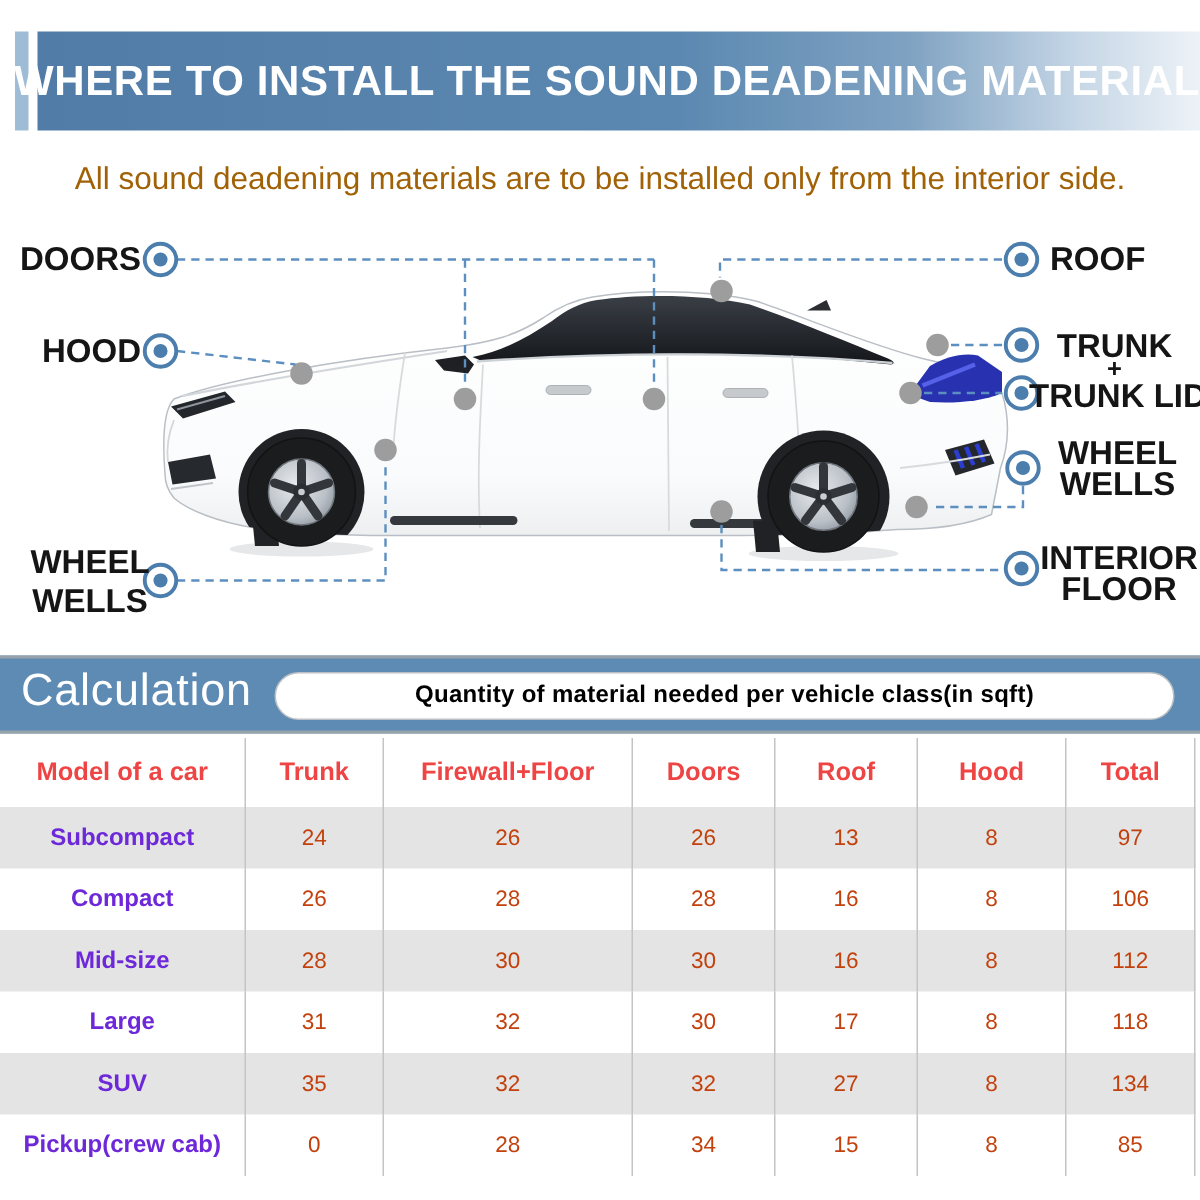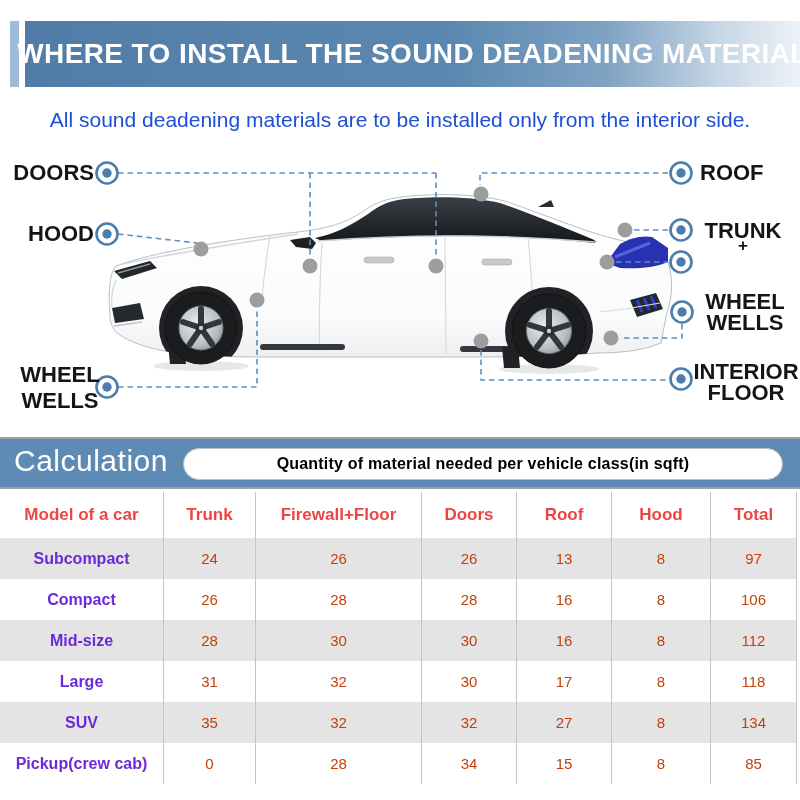--- a/index.html
+++ b/index.html
@@ -3,25 +3,25 @@
 <meta charset="utf-8">
 <style>
   html,body{margin:0;padding:0;background:#ffffff;}
   body{font-family:"Liberation Sans","DejaVu Sans",sans-serif;}
   .page{position:relative;width:800px;height:800px;background:#ffffff;overflow:hidden;}
 
   
   .accent-bar{position:absolute;left:10px;top:21px;width:9px;height:66px;background:#9fbcd6;}
   .banner{position:absolute;left:25px;top:21px;width:775px;height:66px;
           background:linear-gradient(90deg,#517ca7 0%,#5b88b1 55%,#7fa2c2 75%,#c8d8e7 90%,#edf2f7 100%);
-          display:flex;align-items:center;justify-content:center;}
+          display:flex;align-items:center;justify-content:flex-end;}
   .banner-title{color:#ffffff;font-size:28px;font-weight:bold;letter-spacing:.4px;white-space:nowrap;}
 
   .subtitle{position:absolute;left:0;top:108px;width:800px;text-align:center;
-            font-size:21px;color:#1d4ed8;}
+            font-size:21px;color:#a16207;}
 
   
   .diagram{position:absolute;left:0;top:140px;width:800px;height:300px;}
   .diagram svg{position:absolute;left:0;top:0;}
   .callout-label{position:absolute;font-size:22px;font-weight:bold;color:#151515;line-height:26px;white-space:nowrap;}
   .lbl-doors{left:0;top:20px;width:94px;text-align:right;}
   .lbl-hood{left:0;top:81px;width:94px;text-align:right;}
   .lbl-wwl{left:2px;top:222px;width:116px;text-align:center;}
   .lbl-roof{left:700px;top:20px;}
   .lbl-trunk{left:686px;top:78px;width:114px;text-align:center;}
@@ -225,20 +225,21 @@
 
     <div class="callout-label lbl-doors">DOORS</div>
     <div class="callout-label lbl-hood">HOOD</div>
     <div class="callout-label lbl-wwl">
       <div>WHEEL</div>
       <div>WELLS</div>
     </div>
     <div class="callout-label lbl-roof">ROOF</div>
     <div class="callout-label lbl-trunk">TRUNK</div>
     <div class="callout-label lbl-plus">+</div>
+    <div class="callout-label lbl-trunklid">TRUNK LID</div>
     <div class="callout-label lbl-wwr">
       <div>WHEEL</div>
       <div>WELLS</div>
     </div>
     <div class="callout-label lbl-floor">
       <div>INTERIOR</div>
       <div>FLOOR</div>
     </div>
   </div>
 

